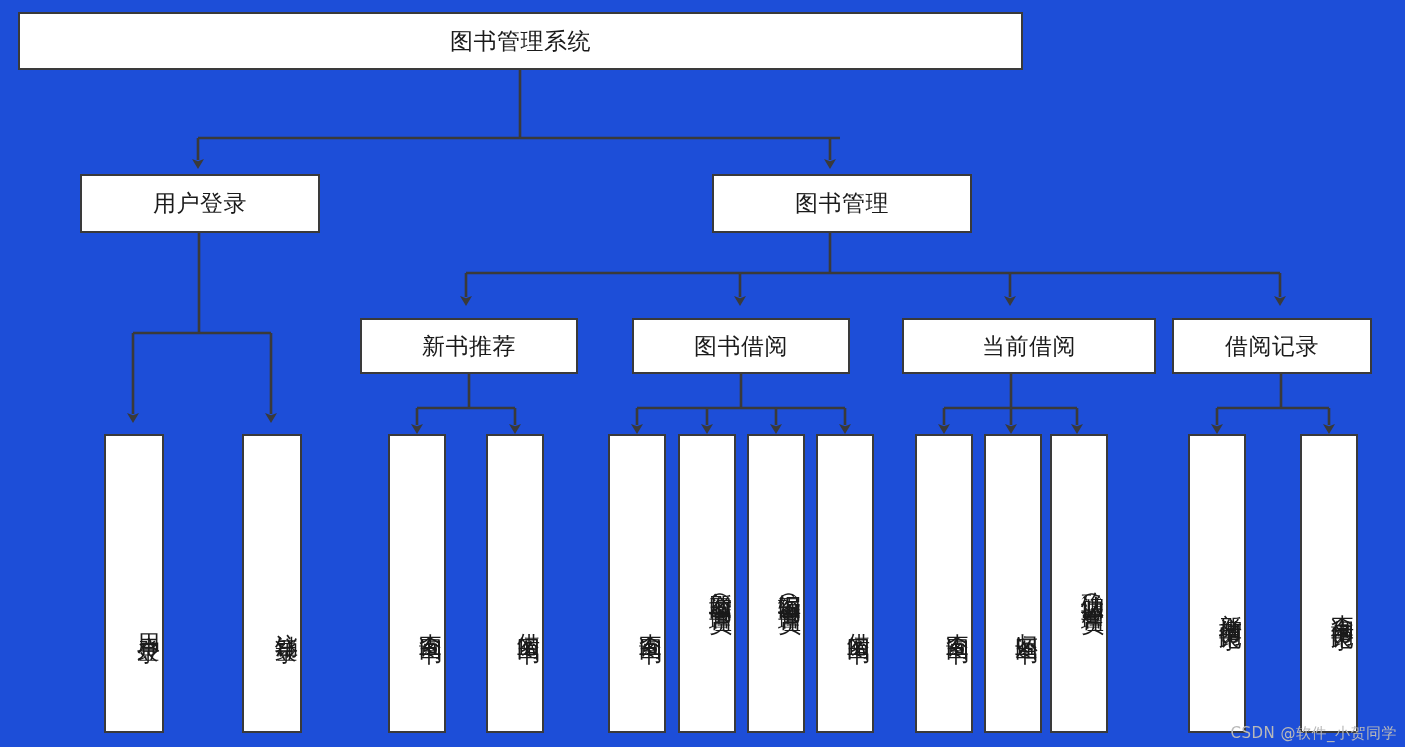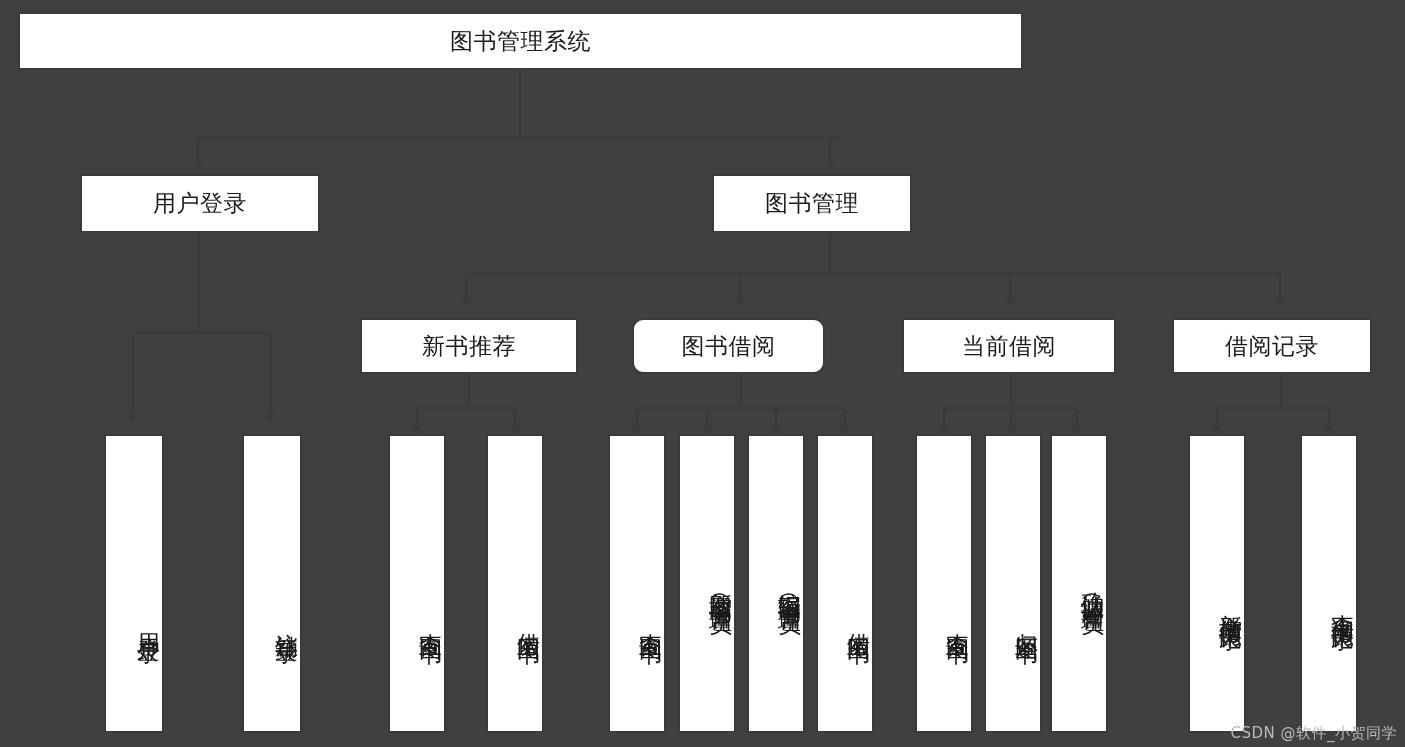--- a/index.html
+++ b/index.html
@@ -7,21 +7,21 @@
     padding: 0;
     background: #ffffff;
   }
   body {
     font-family: "DejaVu Sans", "Liberation Sans", sans-serif;
   }
   #canvas {
     position: relative;
     width: 1405px;
     height: 747px;
-    background: #404040;
+    background: #1d4ed8;
     overflow: hidden;
   }
   svg.edges {
     position: absolute;
     left: 0;
     top: 0;
     width: 1405px;
     height: 747px;
     pointer-events: none;
   }
@@ -117,31 +117,31 @@
     </g>
   </svg>
 
   <div class="node horiz" style="left:18px; top:12px; width:1005px; height:58px;">
     <span class="label">图书管理系统</span>
   </div>
 
   <div class="node horiz" style="left:80px; top:174px; width:240px; height:59px;">
     <span class="label">用户登录</span>
   </div>
-  <div class="node horiz" style="left:712px; top:174px; width:200px; height:59px;">
+  <div class="node horiz" style="left:712px; top:174px; width:260px; height:59px;">
     <span class="label">图书管理</span>
   </div>
 
   <div class="node horiz" style="left:360px; top:318px; width:218px; height:56px;">
     <span class="label">新书推荐</span>
   </div>
-  <div class="node horiz" style="left:632px; top:318px; width:193px; height:56px;border-radius:11px;">
+  <div class="node horiz" style="left:632px; top:318px; width:218px; height:56px;">
     <span class="label">图书借阅</span>
   </div>
-  <div class="node horiz" style="left:902px; top:318px; width:214px; height:56px;">
+  <div class="node horiz" style="left:902px; top:318px; width:254px; height:56px;">
     <span class="label">当前借阅</span>
   </div>
   <div class="node horiz" style="left:1172px; top:318px; width:200px; height:56px;">
     <span class="label">借阅记录</span>
   </div>
 
   <div class="node vert" style="left:104px; top:434px; width:60px; height:299px; padding-top:75px;">
     <span class="label">用户登录</span>
   </div>
   <div class="node vert" style="left:242px; top:434px; width:60px; height:299px; padding-top:75px;">

